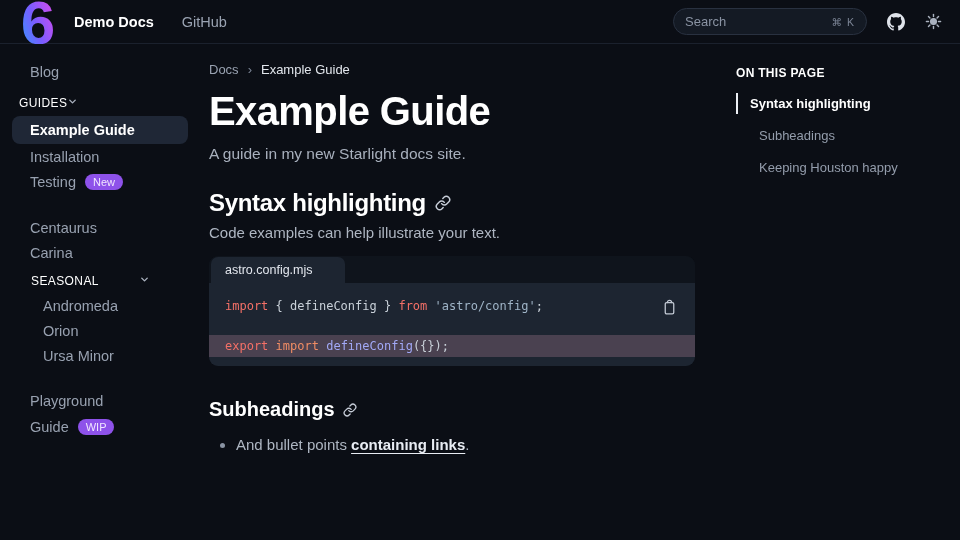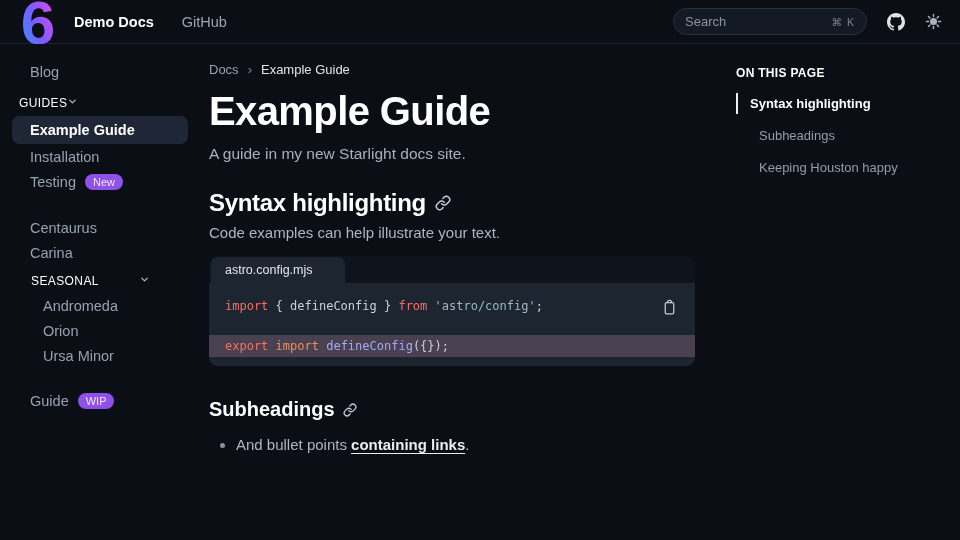--- a/index.html
+++ b/index.html
@@ -219,20 +219,21 @@
     <div class="side-item">
       <span>Orion</span>
     </div>
     <div class="side-item">
       <span>Ursa Minor</span>
     </div>
   </div>
 
   <div class="side-gap"></div>
 
+  <div class="side-link">Playground</div>
   <div class="side-link">
     <span>Guide</span>
     <span class="badge">WIP</span>
   </div>
 </nav>
 
 <main class="main">
   <div class="breadcrumb">
     <span>Docs</span>
     <span class="sep">›</span>

